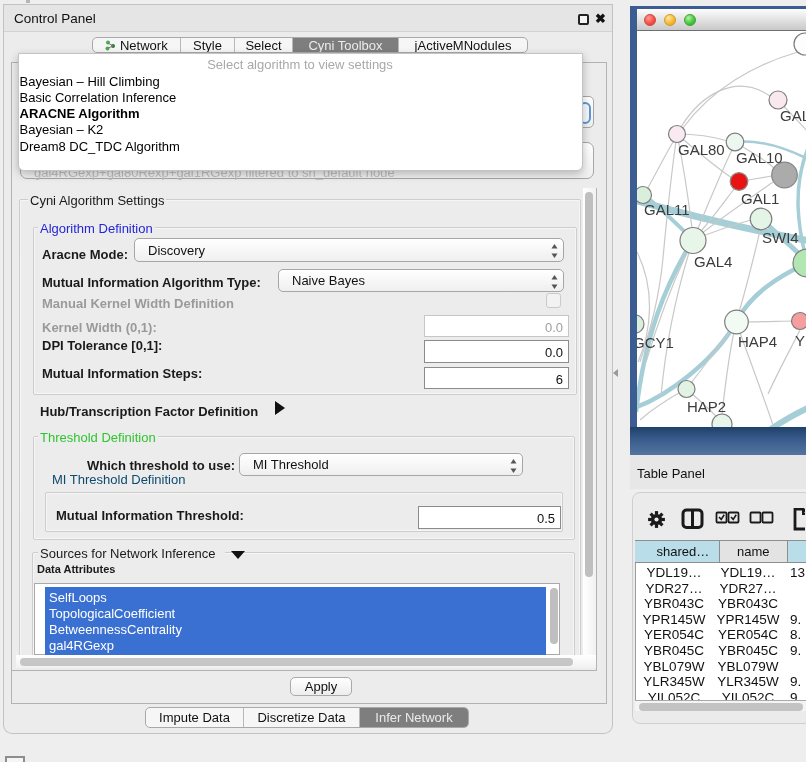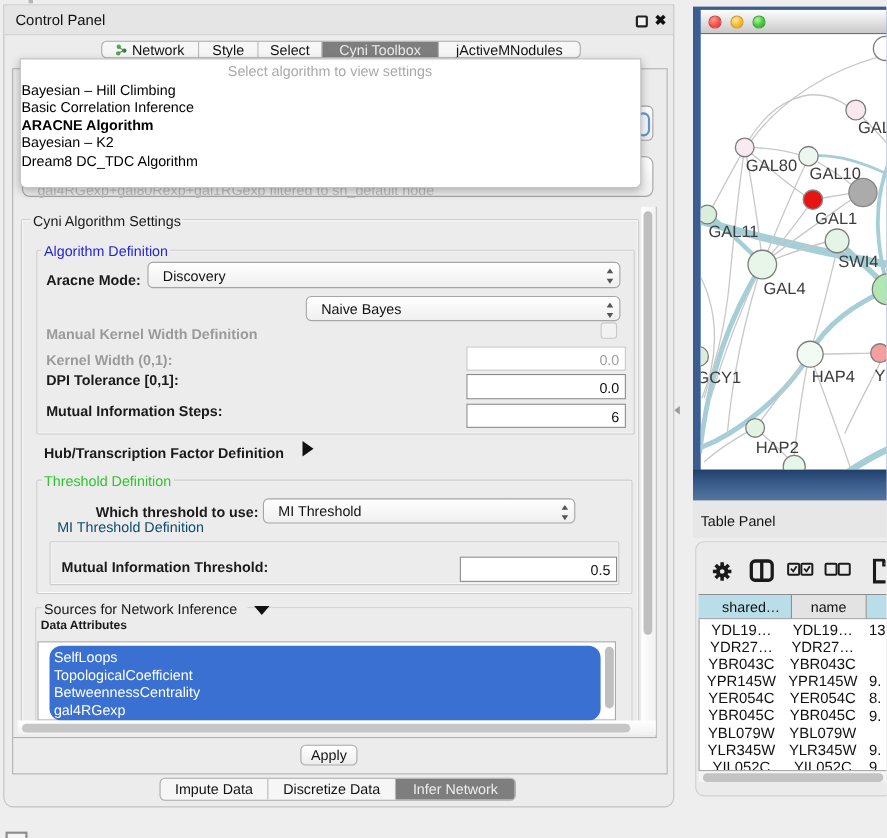--- a/index.html
+++ b/index.html
@@ -35,21 +35,21 @@
 .field.dis { border-color:#c6c6c6; color:#9f9f9f; }
 .chk { position:absolute; width:15px; height:15px; border:1px solid #c9c9c9; border-radius:3px; background:#f2f2f2; }
 
 .sbv { position:absolute; background:linear-gradient(90deg,#ffffff,#f1f1f1); }
 .sbthumb { position:absolute; background:#bfbfbf; border-radius:4.5px; }
 
 #listbox { position:absolute; left:30px; top:578px; width:526px; height:72px; background:#ffffff; border:1px solid #a9a9a9; }
 #listsel { position:absolute; left:10px; top:3px; width:501px; height:68px; background:#3a70d2; }
 #listsel div { font-size:13px; color:#ffffff; padding-left:4px; height:16.1px; line-height:16px; }
 
-#apply { position:absolute; left:269px; top:672px; width:52px; height:19px; background:linear-gradient(#ffffff,#ededed);
+#apply { position:absolute; left:286px; top:672px; width:62px; height:19px; background:linear-gradient(#ffffff,#ededed);
    border:1px solid #a9a9a9; border-radius:5px; font-size:13px; color:#111; text-align:center; line-height:17px; }
 
 #dropdown { position:absolute; left:13.5px; top:47.5px; width:565px; height:118.5px; background:#ffffff;
    border:1px solid #c4c4c4; border-radius:0 0 6px 6px; box-shadow:0 3px 8px rgba(0,0,0,0.25); z-index:50; }
 #dropdown .hint { text-align:center; color:#a9a9a9; font-size:13px; padding-top:3px; }
 #dropdown .it { font-size:13px; color:#000; padding-left:1px; height:16.3px; line-height:16.3px; }
 
 #netwin { position:absolute; left:630px; top:6px; width:176px; height:449px; background:#3c5d92; }
 #nettitle { position:absolute; left:7px; top:3px; right:0; height:22px; background:linear-gradient(#fdfdfd,#c9c9c9);
    border-bottom:1px solid #6f6f6f; }
@@ -112,20 +112,21 @@
   <div class="gtitle" style="left:34px;top:215.5px;color:#2426d6;">Algorithm Definition</div>
 
   <label class="b" style="left:38px;top:242px;">Aracne Mode:</label>
   <div class="combo" style="left:130px;top:233px;width:430px;height:24px;">
       <span class="ct">Discovery</span>
     <svg class="arr" viewBox="0 0 9 18">
         <path d="M4.5 2 L7.5 6.5 L1.5 6.5 Z" fill="#555"></path>
         <path d="M4.5 16 L7.5 11.5 L1.5 11.5 Z" fill="#555"></path>
       </svg>
     </div>
+  <label class="b" style="left:38px;top:270px;">Mutual Information Algorithm Type:</label>
   <div class="combo" style="left:274px;top:264px;width:286px;height:22.5px;">
       <span class="ct" style="top:3px;">Naive Bayes</span>
     <svg class="arr" viewBox="0 0 9 18">
         <path d="M4.5 2 L7.5 6.5 L1.5 6.5 Z" fill="#555"></path>
         <path d="M4.5 16 L7.5 11.5 L1.5 11.5 Z" fill="#555"></path>
       </svg>
     </div>
   <label class="b dis" style="left:38px;top:291px;">Manual Kernel Width Definition</label>
   <div class="chk" style="left:542px;top:288px;"></div>
   <label class="b dis" style="left:38px;top:315px;">Kernel Width (0,1):</label>
@@ -152,21 +153,21 @@
   <div class="gtitle" style="left:46px;top:467px;color:#0c4a6e;">MI Threshold Definition</div>
   <label class="b" style="left:52px;top:503px;">Mutual Information Threshold:</label>
   <div class="field" style="left:414px;top:501px;width:143px;height:23px;">0.5</div>
 
   <div class="grp" style="left:28px;top:547px;width:543px;height:110px;"></div>
   <div class="gtitle" style="left:34px;top:540.5px;color:#1a1a1a;">Sources for Network Inference &nbsp;</div>
   <div class="abs" style="left:227px;top:546px;width:0;height:0;border-top:8px solid #111;border-left:7px solid transparent;border-right:7px solid transparent;"></div>
   <label class="b" style="left:33px;top:558px;font-size:11px;">Data Attributes</label>
 
   <div id="listbox">
-    <div id="listsel" style="padding-top:2.5px;border-radius:11px;">
+    <div id="listsel" style="padding-top:2.5px;">
       <div>SelfLoops</div>
       <div>TopologicalCoefficient</div>
       <div>BetweennessCentrality</div>
       <div>gal4RGexp</div>
     </div>
     <div class="sbthumb" style="right:1.5px;top:4px;width:8px;height:56px;"></div>
   </div>
 
   <div class="sbv" style="left:579px;top:183px;width:13px;height:480px;"></div>
   <div class="sbthumb" style="left:581px;top:187px;width:8px;height:385px;"></div>

